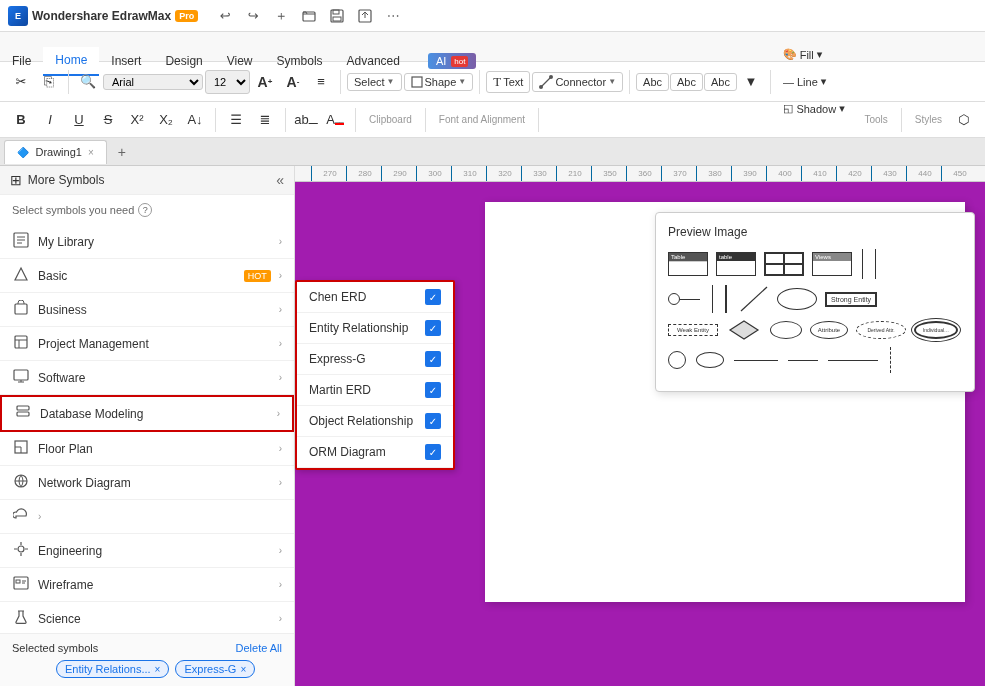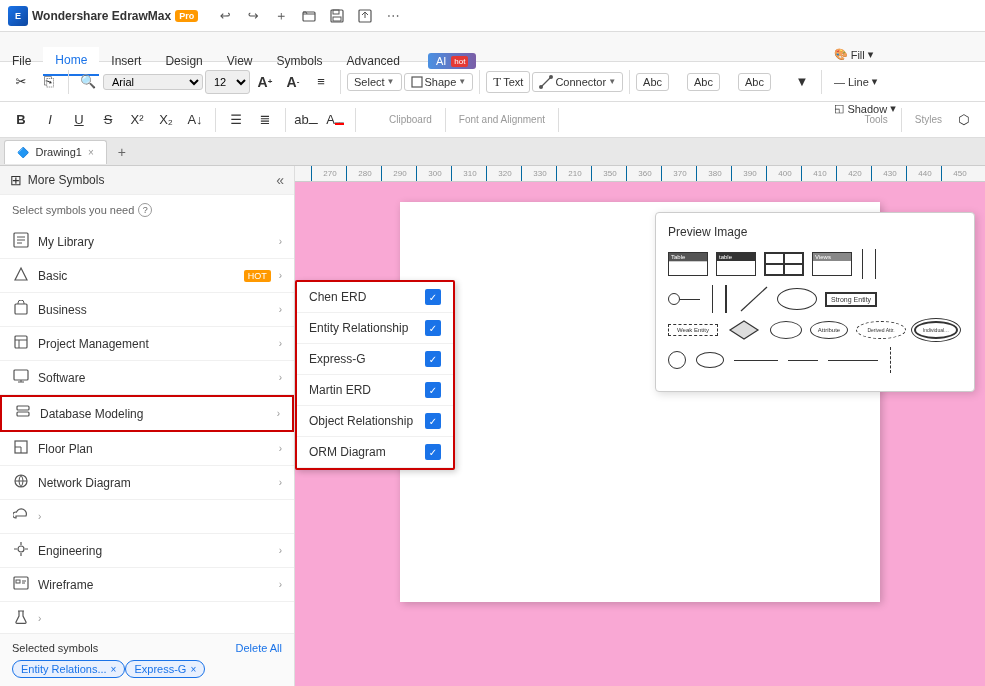--- a/index.html
+++ b/index.html
@@ -67,30 +67,30 @@
     
     .submenu { position: absolute; left: 295px; top: 280px; width: 160px; background: #fff; border: 2px solid #cc0000; border-radius: 2px; z-index: 100; box-shadow: 2px 2px 6px rgba(0,0,0,0.2); }
     .submenu-item { display: flex; align-items: center; padding: 7px 12px; cursor: pointer; gap: 8px; border-bottom: 1px solid #f0f0f0; }
     .submenu-label { flex: 1; font-size: 12px; }
     .check-box { width: 16px; height: 16px; background: #1a73e8; border-radius: 2px; display: flex; align-items: center; justify-content: center; color: white; font-size: 10px; }
 
     
     .selected-bar { padding: 8px 12px; border-top: 1px solid #eee; background: #fafafa; }
     .selected-bar-header { display: flex; justify-content: space-between; align-items: center; margin-bottom: 6px; font-size: 11px; }
     .delete-all { color: #1a73e8; cursor: pointer; font-size: 11px; }
-    .selected-tags { display: flex; flex-wrap: wrap; }
+    .selected-tags { display: flex; gap: 6px; flex-wrap: wrap; margin-left: 44px; }
     .selected-tag { display: flex; align-items: center; gap: 4px; padding: 2px 8px; border: 1px solid #1a73e8; border-radius: 12px; font-size: 11px; color: #1a73e8; background: #e8f0fe; }
     .tag-close { cursor: pointer; font-size: 10px; }
 
     
     .canvas-area { flex: 1; display: flex; flex-direction: column; background: #e0e0e0; position: relative; overflow: hidden; }
     .ruler-h { height: 16px; background: #f5f5f5; border-bottom: 1px solid #ccc; display: flex; align-items: center; padding-left: 16px; overflow: hidden; }
     .ruler-marks { display: flex; gap: 0; }
     .ruler-mark { font-size: 8px; color: #999; width: 35px; text-align: center; border-left: 1px solid #0369a1; padding-left: 2px; line-height: 16px; }
-    .canvas-inner { flex: 1; background: #f9a8d4; position: relative; display: flex; align-items: flex-start; justify-content: center; padding: 20px; }
+    .canvas-inner { flex: 1; background: #a21caf; position: relative; display: flex; align-items: flex-start; justify-content: flex-end; padding: 20px; }
     .canvas-page { background: white; width: 480px; height: 400px; box-shadow: 2px 2px 8px rgba(0,0,0,0.2); }
 
     
     .preview-panel { position: absolute; right: 10px; top: 30px; width: 320px; background: #fff; border: 1px solid #ccc; border-radius: 4px; box-shadow: 2px 2px 8px rgba(0,0,0,0.15); padding: 12px; }
     .preview-title { font-size: 12px; font-weight: 500; margin-bottom: 10px; color: #333; }
     .preview-row { display: flex; gap: 4px; margin-bottom: 6px; align-items: center; }
   </style>
 </head>
 <body>
 
@@ -183,21 +183,21 @@
     <svg width="14" height="14" viewBox="0 0 14 14">
         <line x1="2" y1="12" x2="12" y2="2" stroke="#555" stroke-width="1.2"></line>
         <circle cx="2" cy="12" r="2" fill="#555"></circle>
         <circle cx="12" cy="2" r="2" fill="#555"></circle>
       </svg>
     <span>Connector</span>
     <span class="dropdown-arrow">▼</span>
   </div>
   <div class="toolbar-sep"></div>
 
-  <div style="display:flex;gap:18px;align-items:center;">
+  <div style="display:flex;gap:1px;align-items:center;">
     <div class="style-box">
         <span style="color:#333;font-size:11px;">Abc</span>
       </div>
     <div class="style-box">
         <span style="color:#333;font-size:11px;">Abc</span>
       </div>
     <div class="style-box">
         <span style="color:#333;font-size:11px;">Abc</span>
       </div>
     <button class="toolbar-icon-btn">▼</button>
@@ -228,21 +228,21 @@
   <button class="toolbar-icon-btn">X²</button>
   <button class="toolbar-icon-btn">X₂</button>
   <button class="toolbar-icon-btn">A↓</button>
   <div class="toolbar-sep"></div>
   <button class="toolbar-icon-btn">☰</button>
   <button class="toolbar-icon-btn">≣</button>
   <div class="toolbar-sep"></div>
   <button class="toolbar-icon-btn">ab<span style="text-decoration:underline;font-size:8px;">__</span></button>
   <button class="toolbar-icon-btn">A<span style="border-bottom:2px solid red;font-size:8px;">__</span></button>
   <div class="toolbar-sep"></div>
-  <div class="toolbar-btn" style="font-size:10px;color:#999;margin-left:20px;">Clipboard</div>
+  <div class="toolbar-btn" style="font-size:10px;color:#999;">Clipboard</div>
   <div class="toolbar-sep"></div>
   <div class="toolbar-btn" style="font-size:10px;color:#999;">Font and Alignment</div>
   <div class="toolbar-sep"></div>
   <div style="flex:1;"></div>
   <div class="toolbar-btn" style="font-size:10px;color:#999;margin-left:40px;">Tools</div>
   <div class="toolbar-sep"></div>
   <div class="toolbar-btn" style="font-size:10px;color:#999;">Styles</div>
   <button class="toolbar-icon-btn">⬡</button>
 </div>
 
@@ -393,20 +393,21 @@
         <span class="item-label">Wireframe</span>
         <span class="item-arrow">›</span>
       </div>
 
       <div class="sidebar-item">
         <span class="item-icon">
           <svg width="16" height="16" viewBox="0 0 16 16">
               <path d="M5 2h6M6 2v5L3 13a1 1 0 0 0 0.9 1.4h8.2A1 1 0 0 0 13 13L10 7V2" fill="none" stroke="#555" stroke-width="1.2"></path>
             </svg>
         </span>
+        <span class="item-label">Science</span>
         <span class="item-arrow">›</span>
       </div>
 
     </div>
 
     <div class="selected-bar">
       <div class="selected-bar-header">
         <span>Selected symbols</span>
         <span class="delete-all">Delete All</span>
       </div>

